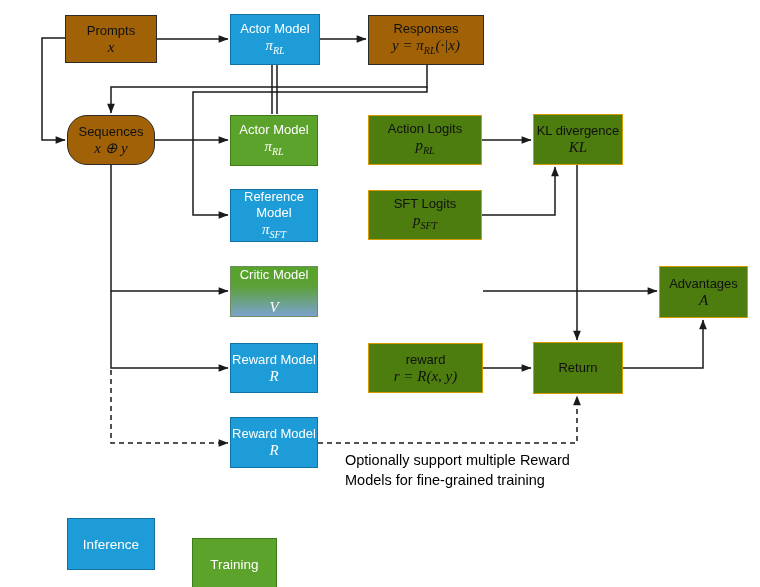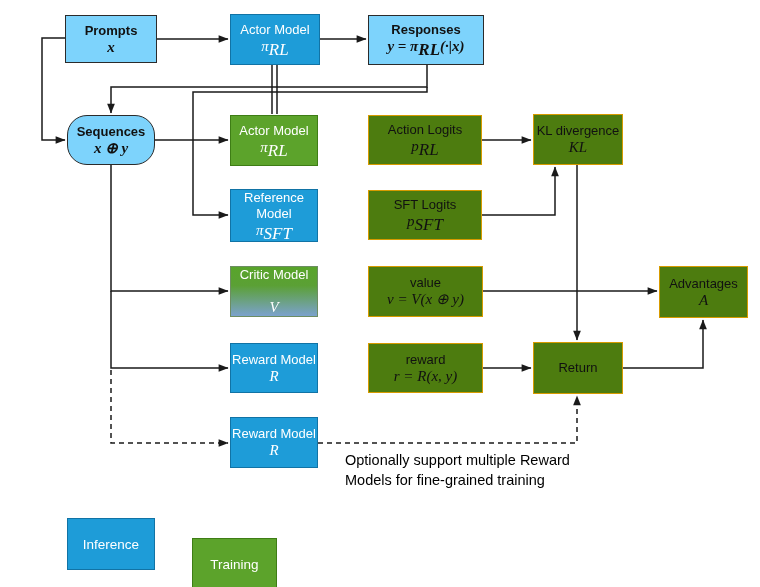--- a/index.html
+++ b/index.html
@@ -3,22 +3,22 @@
 <meta charset="utf-8">
 <style>
   html,body{margin:0;padding:0;background:#ffffff;}
   #canvas{position:relative;width:760px;height:587px;background:#ffffff;overflow:hidden;
           font-family:"Liberation Sans",sans-serif;}
   #edges{position:absolute;left:0;top:0;width:760px;height:587px;}
   .node{position:absolute;box-sizing:border-box;display:flex;flex-direction:column;
         align-items:center;justify-content:center;text-align:center;line-height:16px;}
   .node .lbl{font-size:13px;}
   .node .math{font-family:"Liberation Serif",serif;font-style:italic;font-size:15px;line-height:17px;}
-  .node .math sub{font-size:17px;font-style:italic;}
-  .white{background:#7dd3fc;border:1.6px solid #2b2b2b;color:#111111;font-weight:bold;}
+  .node .math sub{font-size:10px;font-style:italic;}
+  .white{background:#a16207;border:1.6px solid #2b2b2b;color:#111111;}
   .blue{background:#1E9CD8;border:1.4px solid #1173A5;color:#ffffff;}
   .green{background:#5CA32B;border:1.4px solid #3E7D15;color:#ffffff;}
   .critic{background:linear-gradient(180deg,#58A42A 0%,#5BA035 38%,#7BA2CD 100%);
           border:1.4px solid #6D8D62;color:#ffffff;justify-content:space-between;}
   .orange{background:#4d7c0f;border:1.4px solid #D79B00;color:#111111;}
   .note{position:absolute;left:345px;top:450px;font-size:14.5px;color:#000;line-height:20px;}
   .legend-box{position:absolute;display:flex;align-items:center;justify-content:center;
               font-size:13.5px;color:#ffffff;box-sizing:border-box;}
 </style>
 </head>
@@ -90,24 +90,20 @@
   </div>
   <div class="node orange" style="left:368px;top:190px;width:114px;height:50px;">
     <div class="lbl">SFT Logits</div>
     <div class="math"><span>p</span><sub>SFT</sub></div>
   </div>
 
   <div class="node critic" style="left:230px;top:266px;width:88px;height:51px;">
     <div class="lbl">Critic Model</div>
     <div class="math"><span>V</span></div>
   </div>
-  <div class="node orange" style="left:368px;top:266px;width:115px;height:51px;">
-    <div class="lbl">value</div>
-    <div class="math"><span>v = V(x ⊕ y)</span></div>
-  </div>
   <div class="node orange" style="left:659px;top:266px;width:89px;height:52px;">
     <div class="lbl">Advantages</div>
     <div class="math"><span>A</span></div>
   </div>
 
   <div class="node blue" style="left:230px;top:343px;width:88px;height:50px;">
     <div class="lbl">Reward Model</div>
     <div class="math"><span>R</span></div>
   </div>
   <div class="node orange" style="left:368px;top:343px;width:115px;height:50px;">

